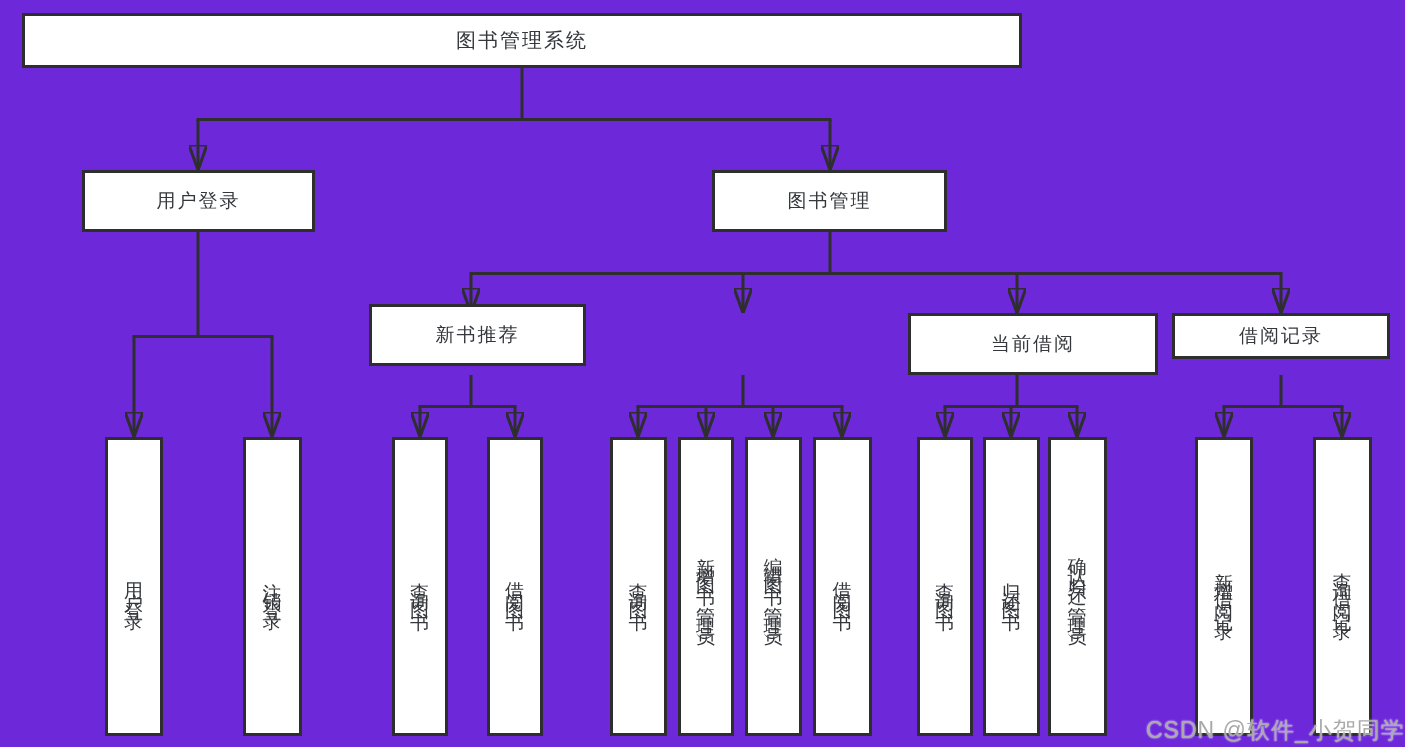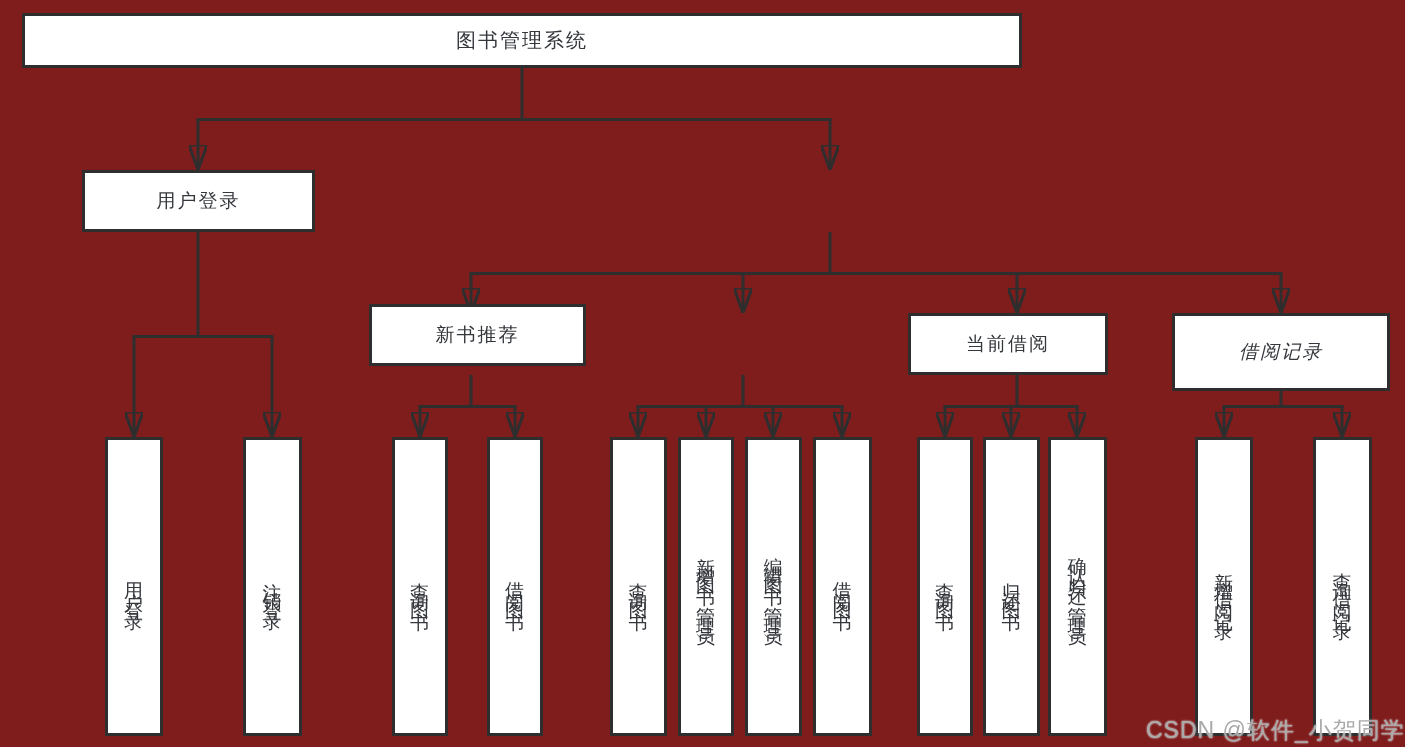--- a/index.html
+++ b/index.html
@@ -1,19 +1,19 @@
 <!DOCTYPE html>
 <html><head>
 <meta charset="utf-8">
 <style>
   html,body{margin:0;padding:0;background:#ffffff;}
   #stage{
     position:relative;
     width:1405px;height:747px;
-    background:#7f1d1d;
+    background:#6d28d9;
     font-family:"Liberation Sans","DejaVu Sans",sans-serif;
     overflow:hidden;
   }
   #connectors{position:absolute;left:0;top:0;width:1405px;height:747px;}
   #connectors path{stroke:#2e2e2e;stroke-width:3;fill:none;}
   .box{
     position:absolute;
     background:#ffffff;
     border:3px solid #2e2e2e;
     box-sizing:border-box;
@@ -97,28 +97,31 @@
     <path d="M1342,406.5 V437" marker-end="url(#arrow)"></path>
   </svg>
 
   <div class="box h root" style="left:22px;top:13px;width:1000px;height:55px;">
     <span class="label">图书管理系统</span>
   </div>
 
   <div class="box h" style="left:82px;top:170px;width:233px;height:62px;">
     <span class="label">用户登录</span>
   </div>
+  <div class="box h" style="left:712px;top:170px;width:235px;height:62px;">
+    <span class="label">图书管理</span>
+  </div>
 
   <div class="box h" style="left:363px;top:304px;width:217px;height:62px;margin-left:6px;">
     <span class="label">新书推荐</span>
   </div>
-  <div class="box h" style="left:908px;top:313px;width:200px;height:62px;">
+  <div class="box h" style="left:908px;top:313px;width:250px;height:62px;">
     <span class="label">当前借阅</span>
   </div>
-  <div class="box h" style="left:1172px;top:313px;width:218px;height:78px;font-style:italic;">
+  <div class="box h" style="left:1172px;top:313px;width:218px;height:46px;">
     <span class="label">借阅记录</span>
   </div>
 
   <div class="box v" style="left:105px;top:437px;width:58px;height:299px;">
     <span class="label">用户登录</span>
   </div>
   <div class="box v" style="left:243px;top:437px;width:59px;height:299px;">
     <span class="label">注销登录</span>
   </div>
 

